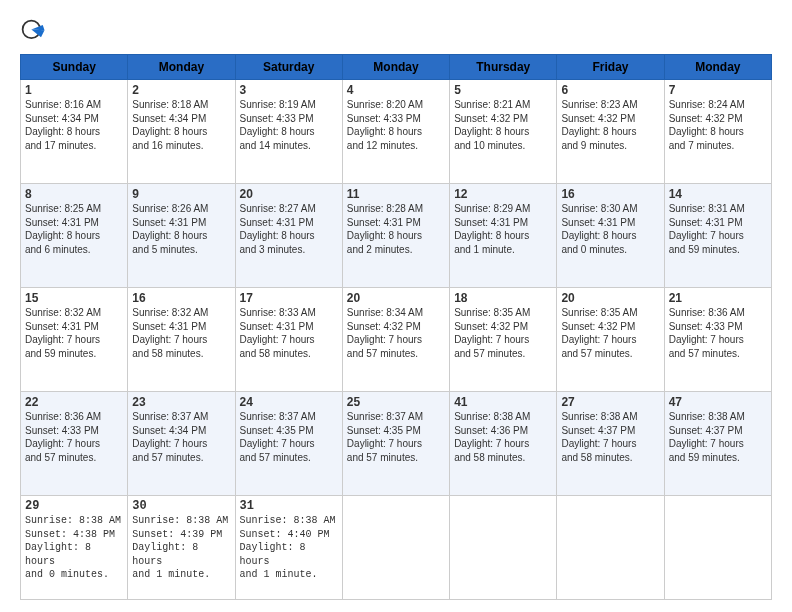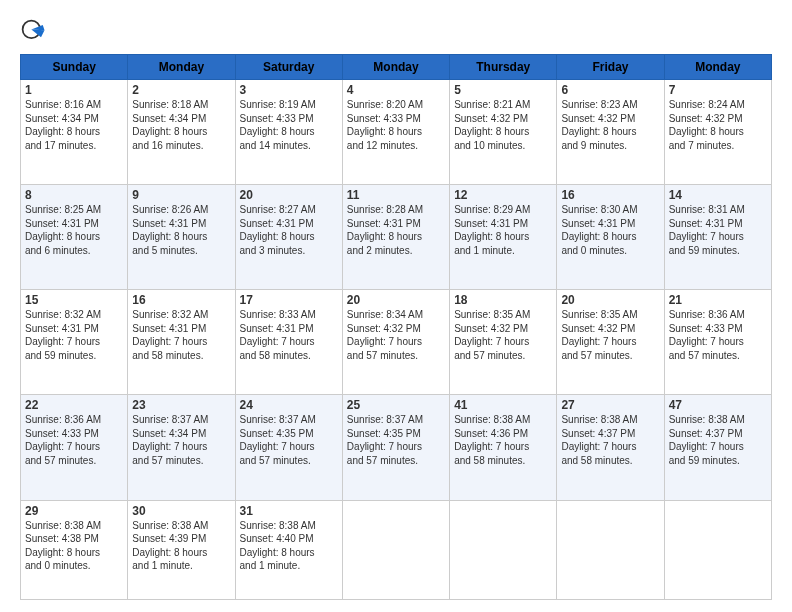--- a/index.html
+++ b/index.html
@@ -81,20 +81,21 @@
       border: 1px solid #ccc;
       vertical-align: top;
       padding: 3px 4px;
       font-size: 9.5px;
       color: #333;
       background: #fff;
       height: 90px;
     }
     .calendar tr:last-child td {
       height: 85px;
+      font-family: Liberation Mono, monospace;
     }
     .day-num {
       font-size: 12px;
       font-weight: bold;
       display: block;
       margin-bottom: 1px;
     }
     .cell-text {
       font-size: 10px;
       line-height: 1.35;

